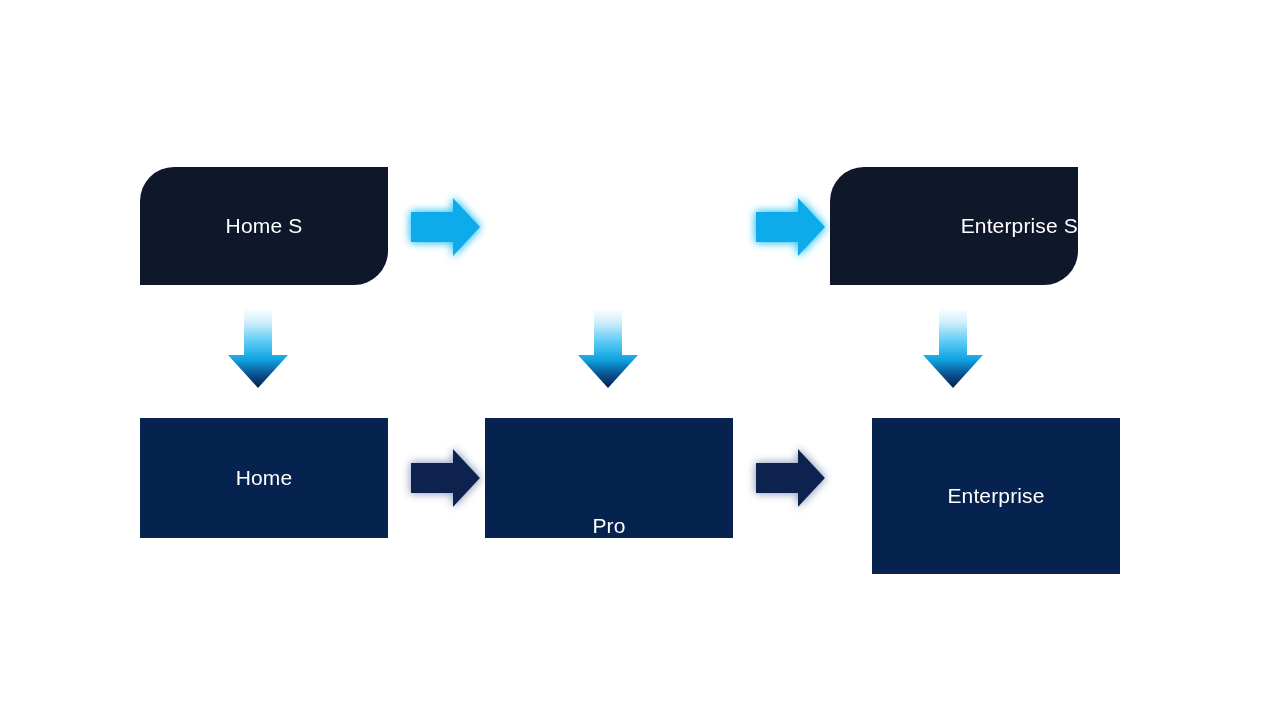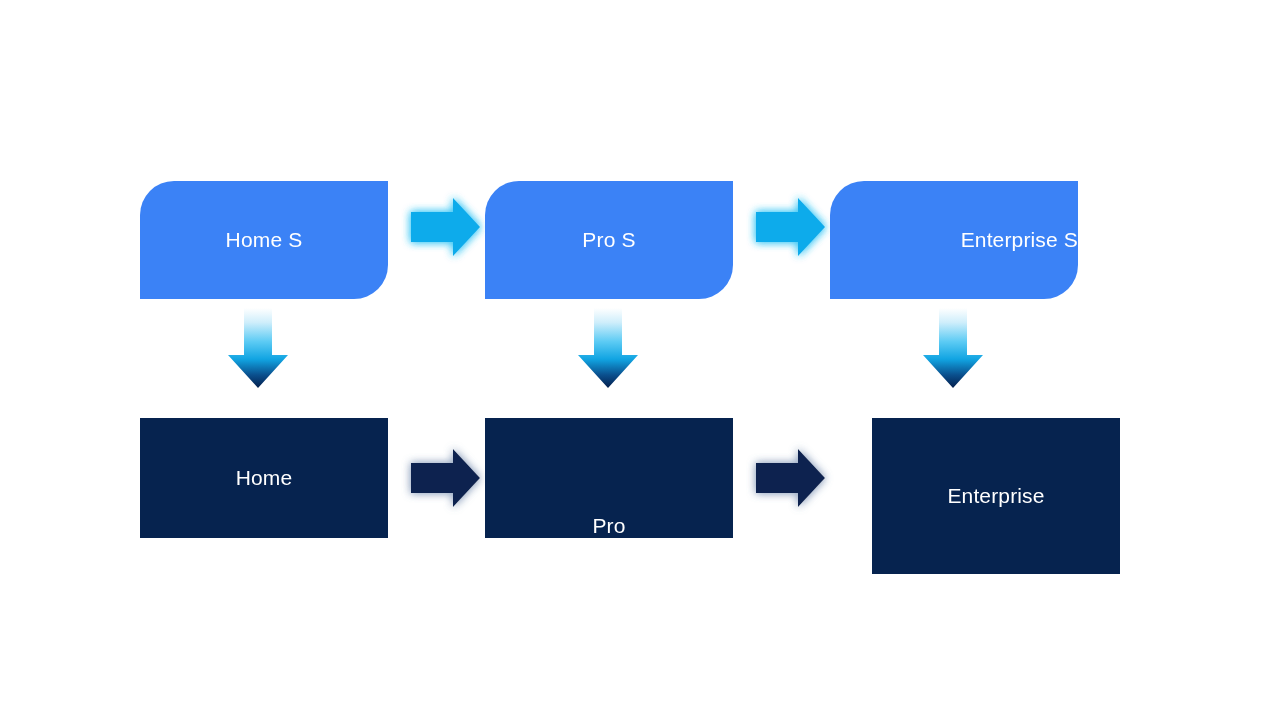--- a/index.html
+++ b/index.html
@@ -29,24 +29,23 @@
     box-sizing: border-box;
     color: #ffffff;
     font-size: 21px;
     font-weight: 400;
     letter-spacing: 0.15px;
     line-height: 1.2;
     text-align: center;
     -webkit-font-smoothing: antialiased;
   }
   .node-service {
-    background: #3b82f6;
+    background: #0f172a;
     
     border-radius: 34px 0 34px 0;
-    margin-top: 14px;
   }
   .node-product {
     background: #06234F;
     border-radius: 0;
   }
   .node-label {
     pointer-events: none;
     display: block;
   }
 
@@ -128,23 +127,20 @@
 
     <g>
       <polygon class="arrow-v" points="939,308 967,308 967,355 983,355 953,388 923,355 939,355"></polygon>
     </g>
   </svg>
 
   <div class="node node-service" style="left:140px; top:167px; width:248px; height:118px;">
     <span class="node-label">Home S</span>
   </div>
 
-  <div class="node node-service" style="left:485px; top:167px; width:248px; height:118px;">
-    <span class="node-label">Pro S</span>
-  </div>
 
   <div class="node node-service" style="left:830px; top:167px; width:248px; height:118px;justify-content:flex-end;">
     <span class="node-label">Enterprise S</span>
   </div>
 
   <div class="node node-product" style="left:140px; top:418px; width:248px; height:120px;">
     <span class="node-label">Home</span>
   </div>
 
   <div class="node node-product" style="left:485px; top:418px; width:248px; height:120px;align-items:flex-end;">

